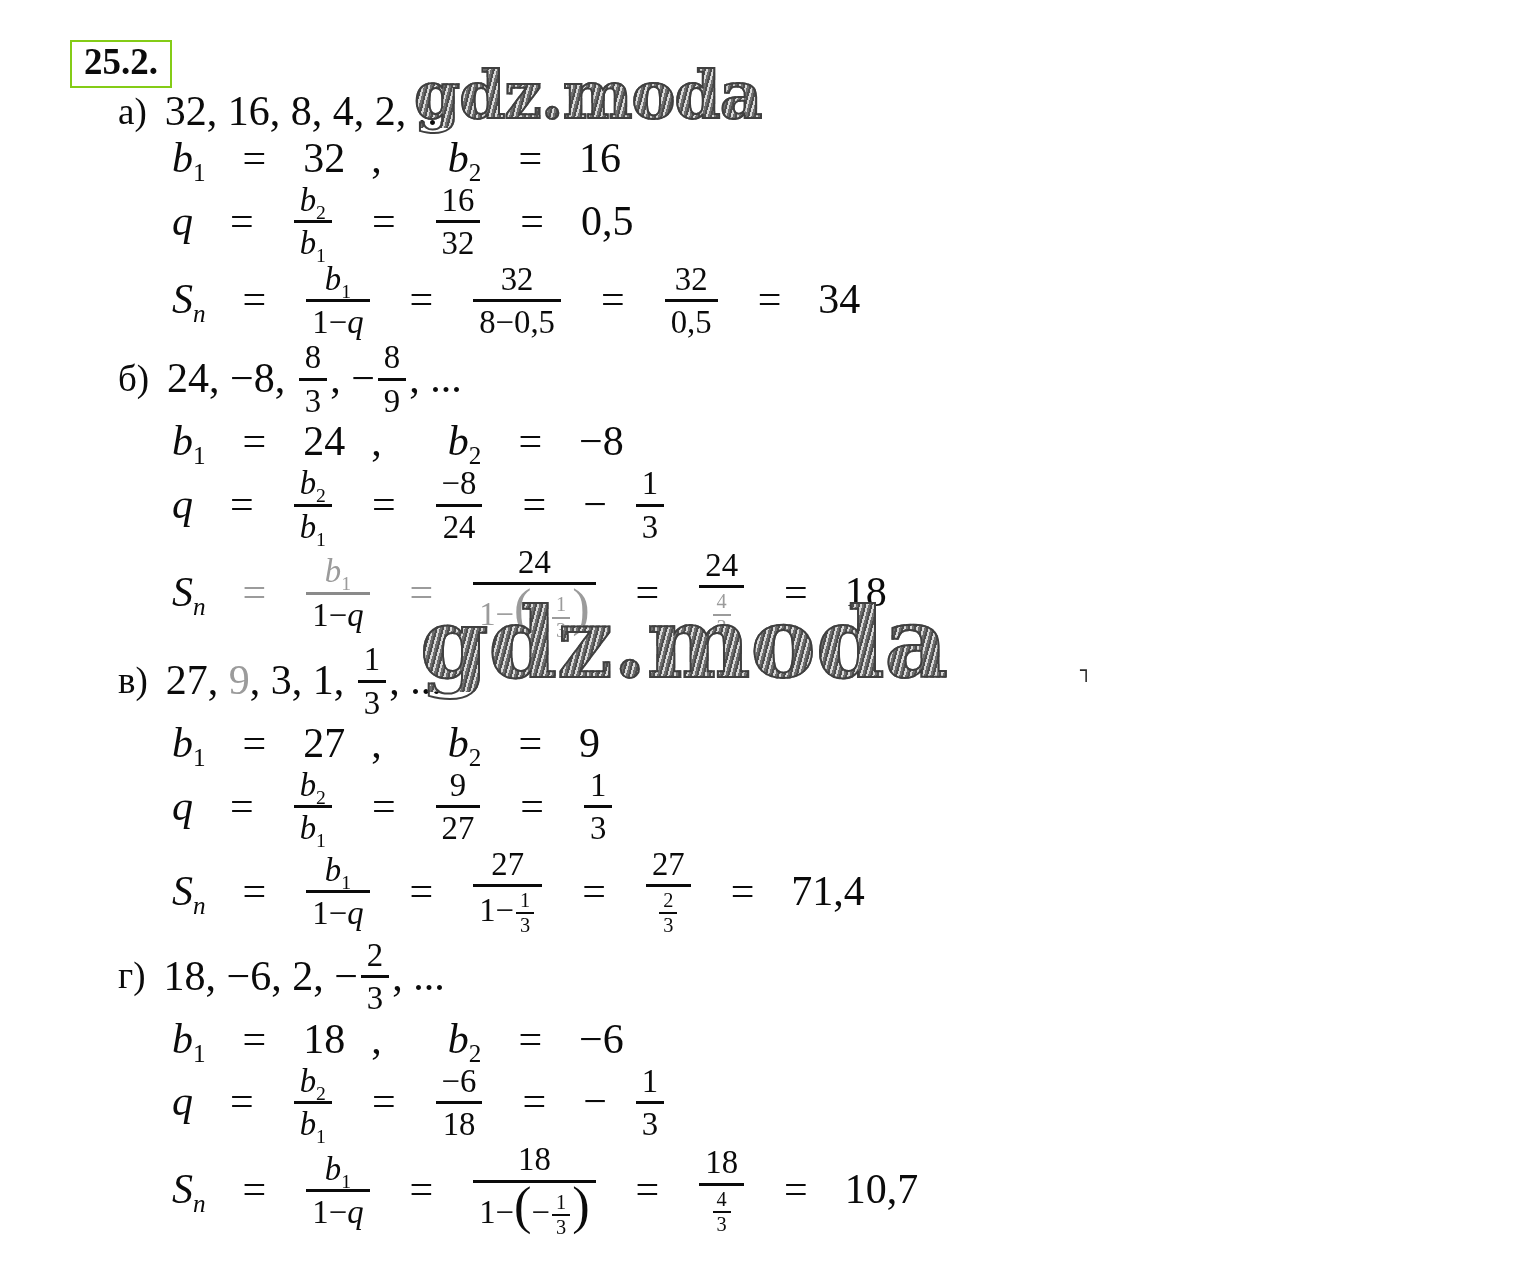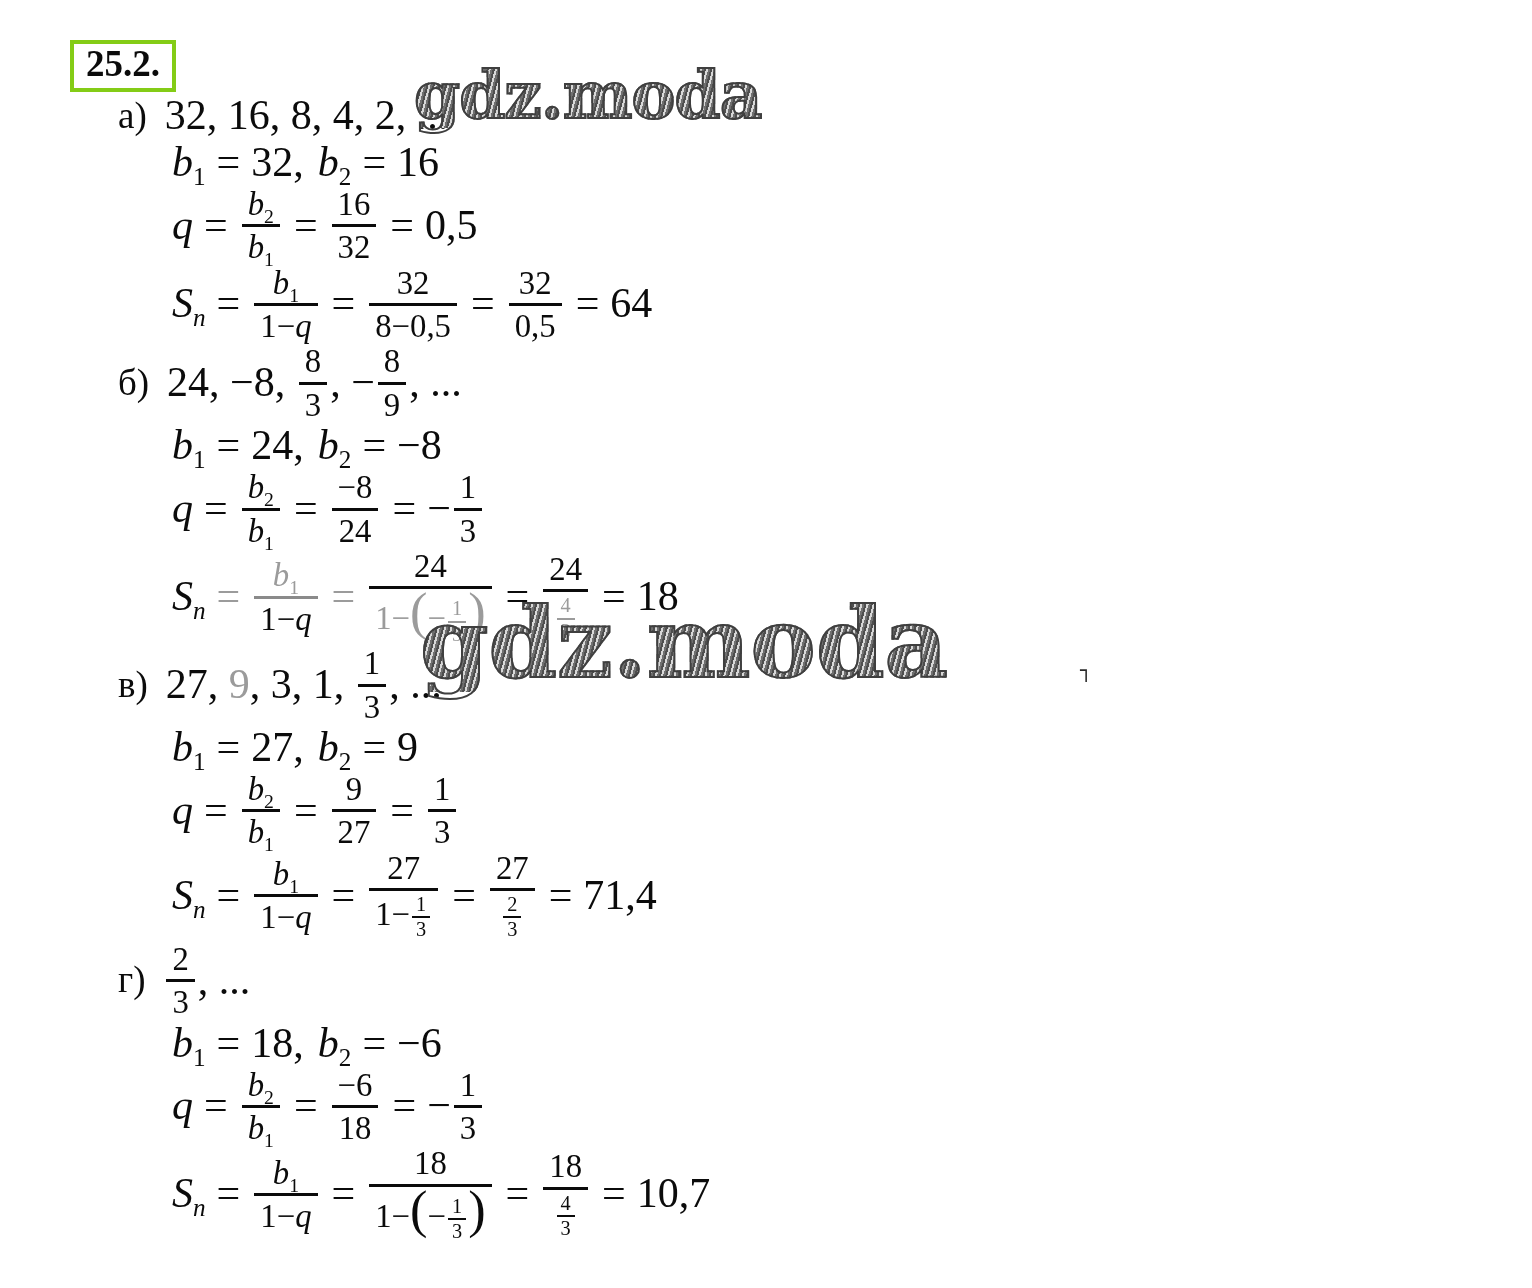--- a/index.html
+++ b/index.html
@@ -7,37 +7,37 @@
     position: relative;
     width: 1532px; height: 1288px;
     background: #ffffff;
     font-family: "Liberation Serif", serif;
     color: #0b0b0b;
     overflow: hidden;
   }
   .problem-box {
     display: inline-block;
     margin: 40px 0 0 70px;
-    border: 4px solid #84cc16;
+    border: 2px solid #84cc16;
     padding: 0 12px 3px 12px;
     font-weight: bold;
     font-size: 37px;
     line-height: 1.1;
   }
   .content { margin-left: 118px; margin-top: 0; }
   .part { margin: 0; }
   .line {
     display: flex;
     align-items: center;
     font-size: 42px;
     margin: 0;
     white-space: pre;
     line-height: 1.12;
   }
-  .indent { margin-left: 54px; }
+  .indent { margin-left: 54px; gap: 26px; }
   .plabel { font-size: 0.88em; margin-right: 18px; }
   .op { margin: 0 11px; }
   .var { font-style: italic; }
   sub { font-size: 0.6em; line-height: 0; }
   .vg { display: inline-block; }
   .gap { display: inline-block; width: 14px; }
 
   .frac {
     display: inline-flex;
     flex-direction: column;
@@ -154,21 +154,21 @@
         <span class="frac">
           <span class="num">32</span>
           <span class="den">8−0,5</span>
         </span>
         <span class="op">=</span>
         <span class="frac">
           <span class="num">32</span>
           <span class="den">0,5</span>
         </span>
         <span class="op">=</span>
-        <span>64</span>
+        <span>34</span>
       </div>
     </section>
 
     <section class="part">
       <div class="line">
         <span class="plabel">б)</span>
         <span>24, −8, </span>
         <span class="frac">
           <span class="num">8</span>
           <span class="den">3</span>
@@ -295,20 +295,21 @@
           </span>
         </span>
         <span class="op">=</span>
         <span>71,4</span>
       </div>
     </section>
 
     <section class="part">
       <div class="line">
         <span class="plabel">г)</span>
+        <span>18, −6, 2, −</span>
         <span class="frac">
           <span class="num">2</span>
           <span class="den">3</span>
         </span>
         <span>, ...</span>
       </div>
       <div class="line indent">
         <span class="vg"><span class="var">b</span><sub>1</sub></span>
         <span class="op">=</span>
         <span>18</span><span>,</span>

